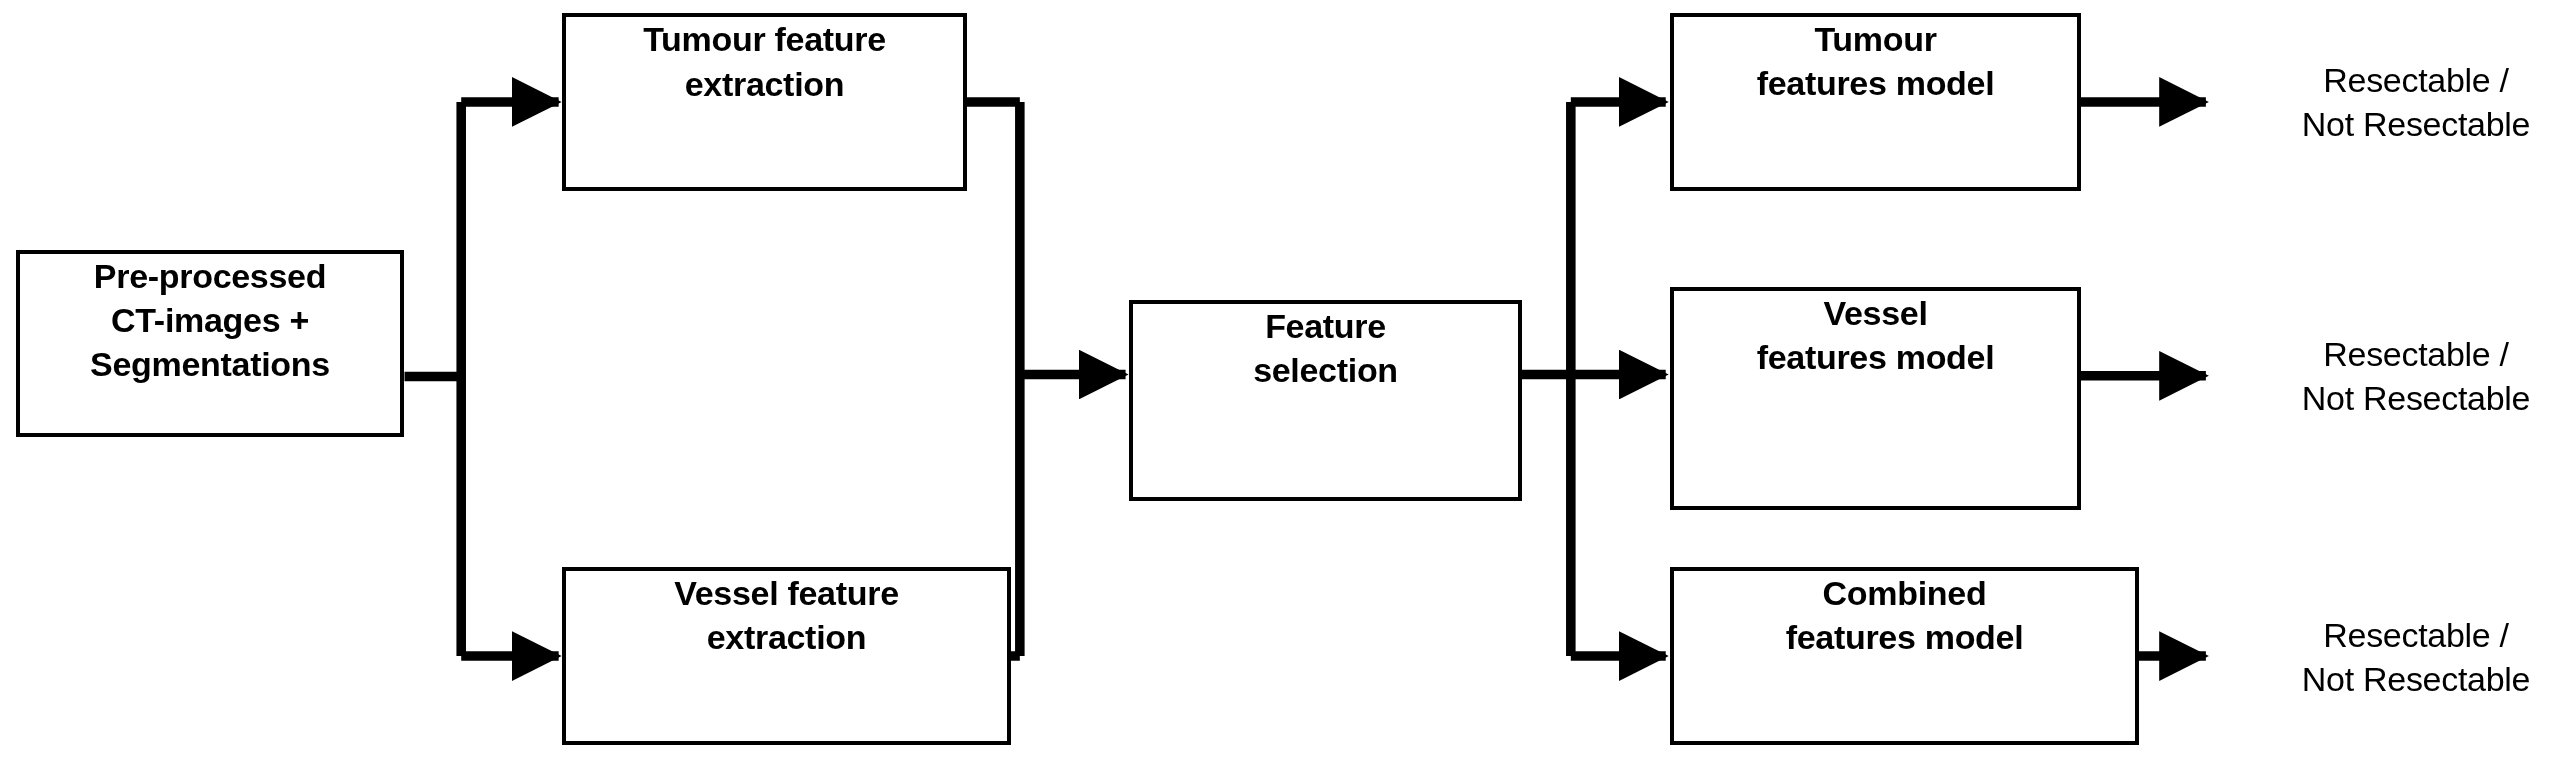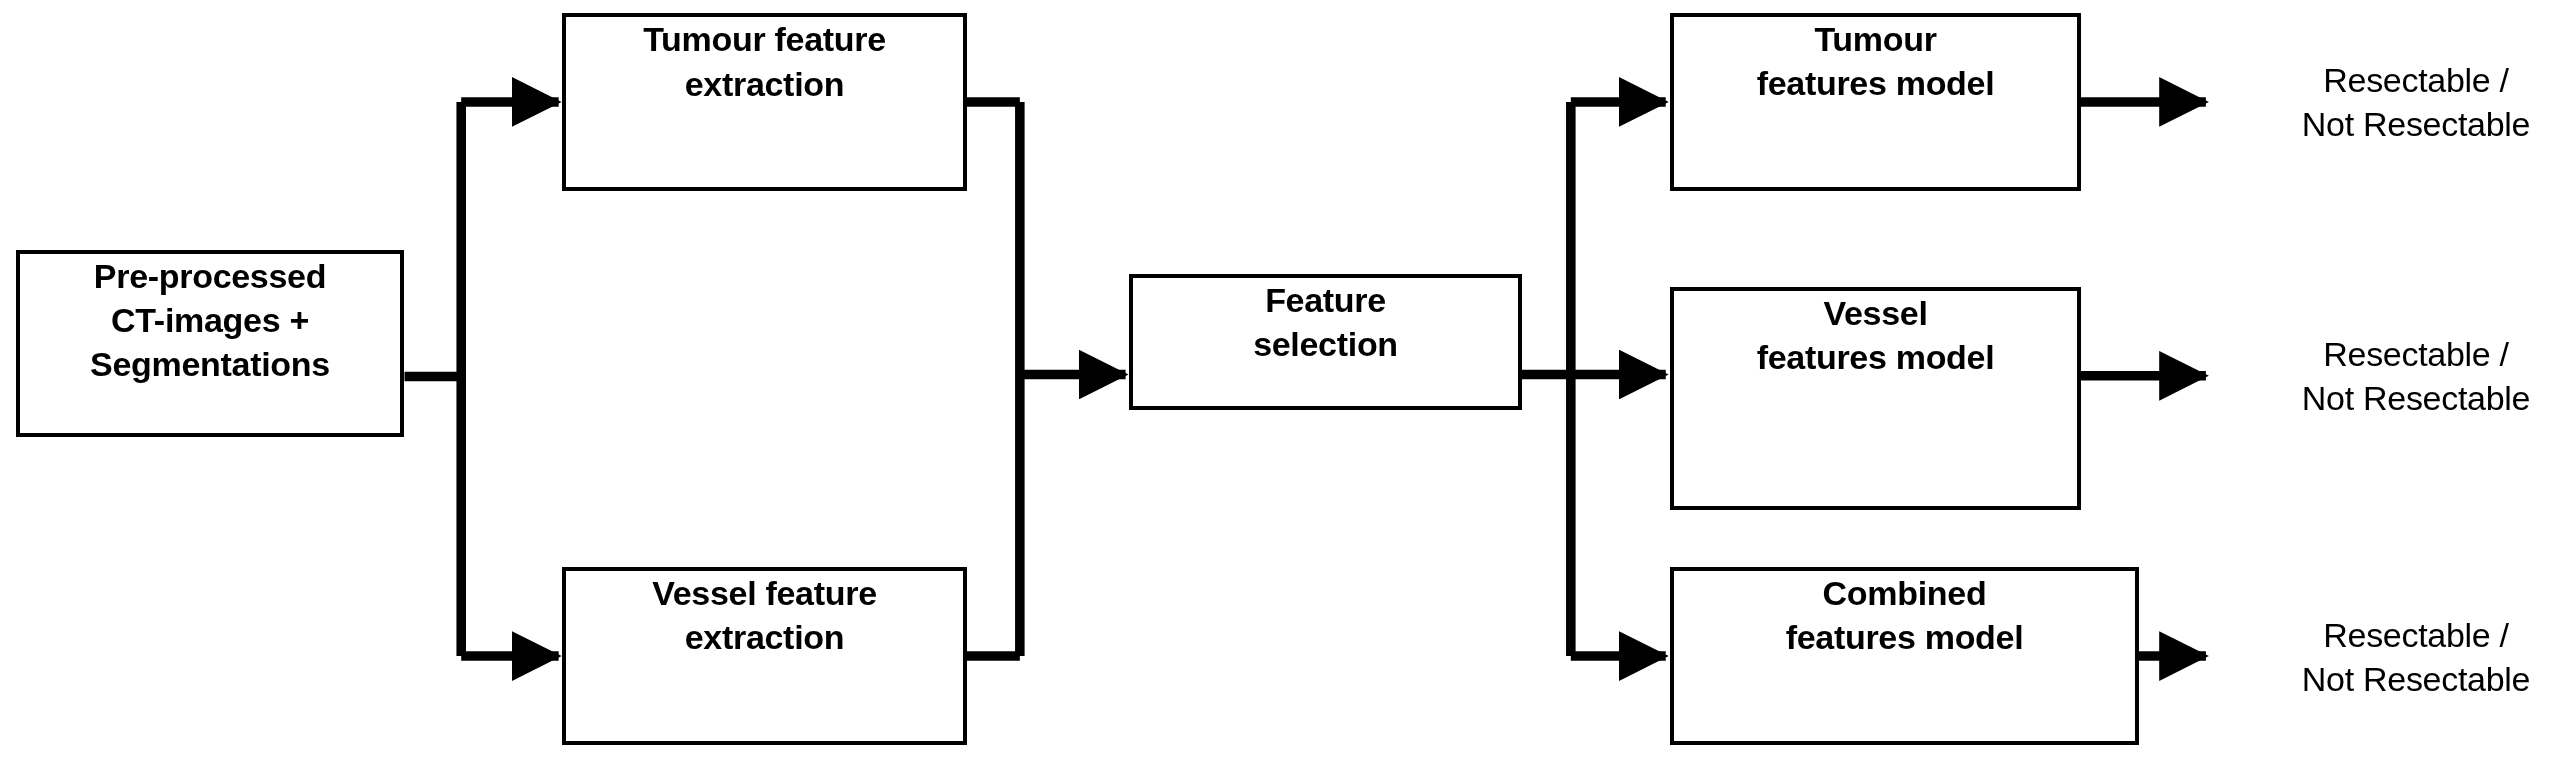--- a/index.html
+++ b/index.html
@@ -103,26 +103,26 @@
     <span class="node-label">Pre-processed
 CT-images +
 Segmentations</span>
   </div>
 
   <div class="node-box" style="left:562px; top:13.4px; width:405px; height:178px;">
     <span class="node-label">Tumour feature
 extraction</span>
   </div>
 
-  <div class="node-box" style="left:562px; top:567px; width:405px; height:178px;">
+  <div class="node-box" style="left:562px; top:567px; width:449px; height:178px;">
     <span class="node-label">Vessel feature
 extraction</span>
   </div>
 
-  <div class="node-box" style="left:1129px; top:274px; width:393px; height:136px;">
+  <div class="node-box" style="left:1129px; top:300px; width:393px; height:201px;">
     <span class="node-label">Feature
 selection</span>
   </div>
 
   <div class="node-box" style="left:1670px; top:12.7px; width:411px; height:178px;">
     <span class="node-label">Tumour
 features model</span>
   </div>
 
   <div class="node-box" style="left:1670px; top:287px; width:411px; height:223px;">

